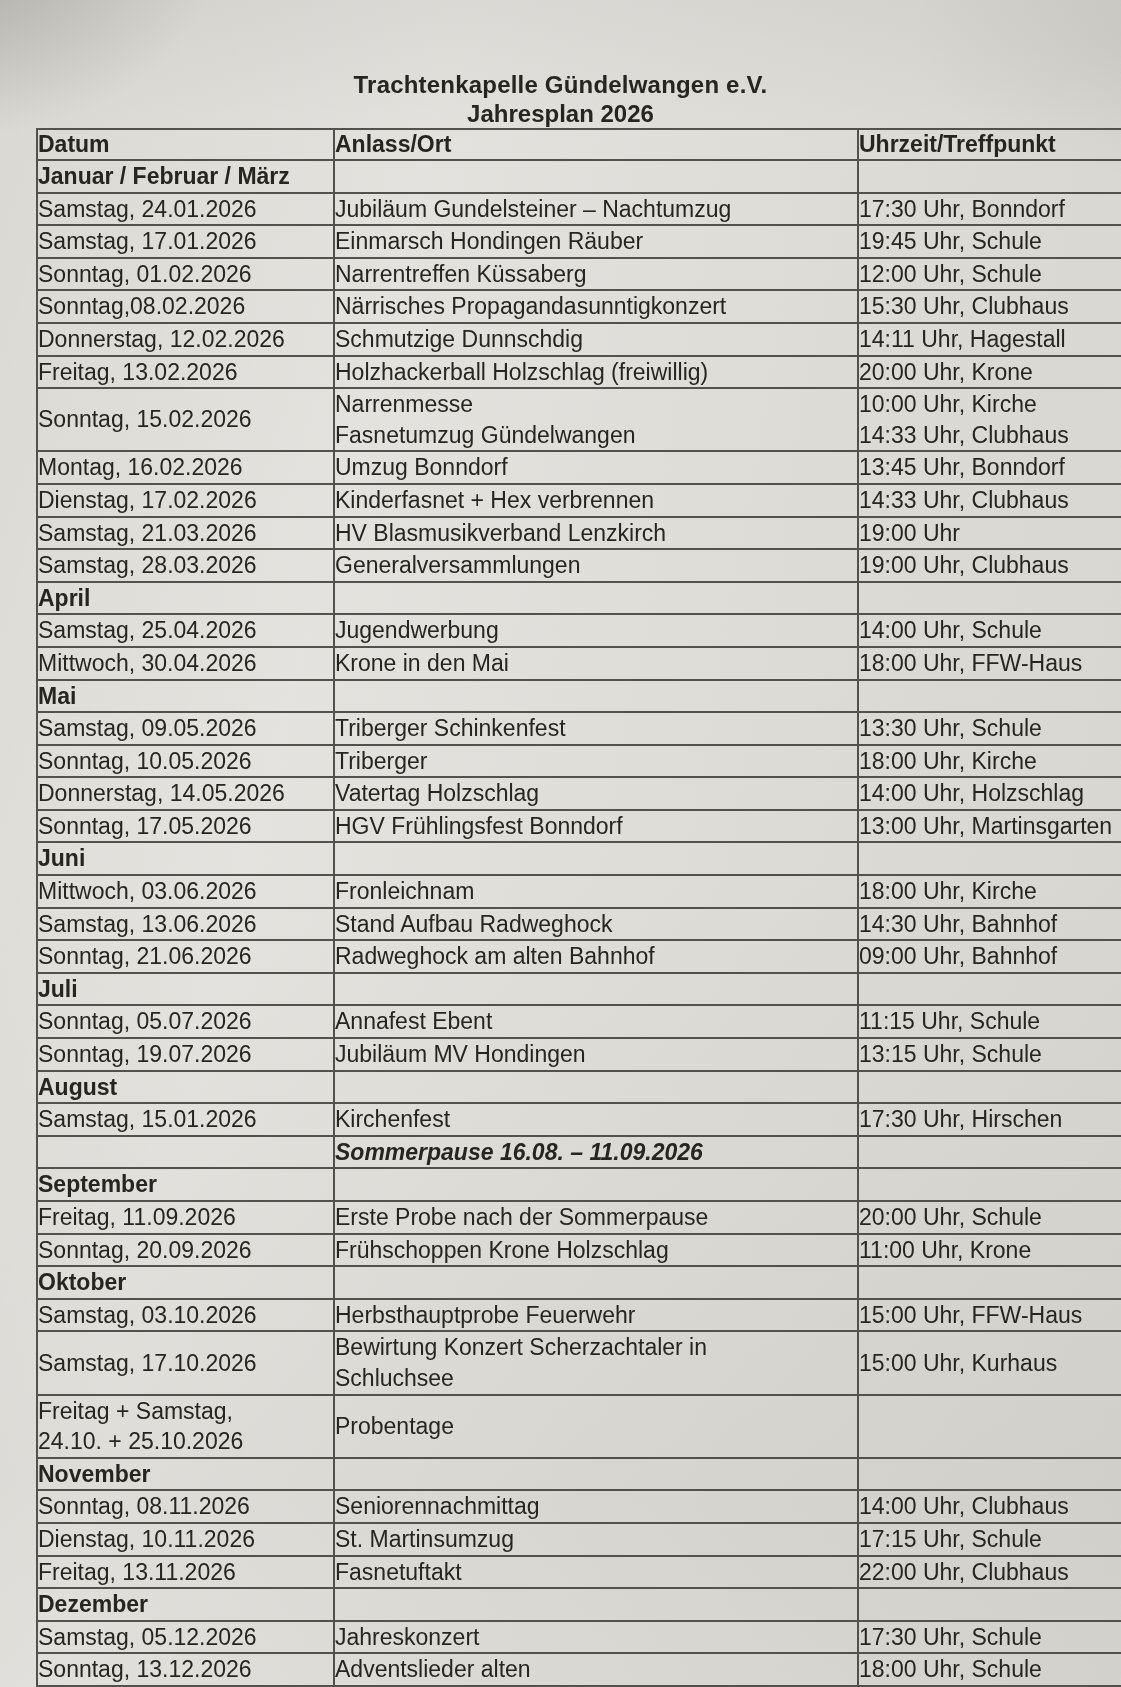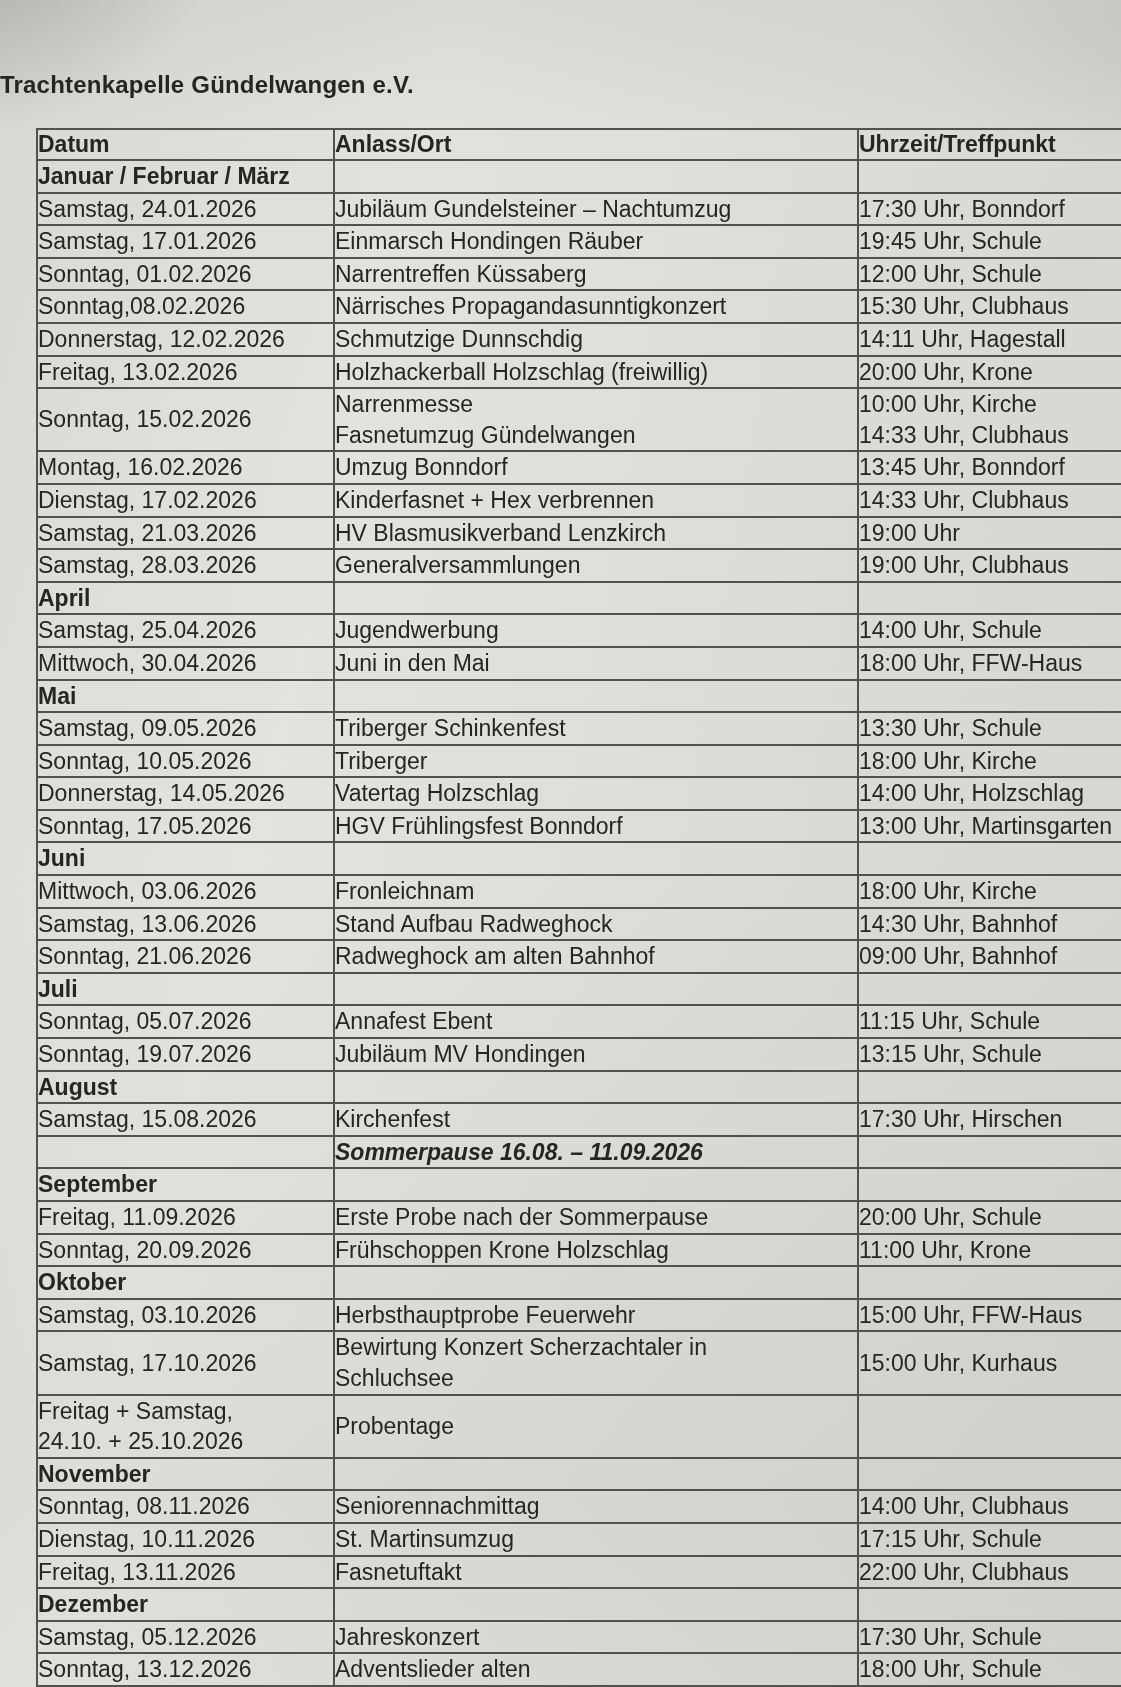--- a/index.html
+++ b/index.html
@@ -23,21 +23,21 @@
       radial-gradient(420px 300px at -4% -3%, rgba(92,90,85,0.30), rgba(92,90,85,0) 62%),
       radial-gradient(500px 260px at 108% 2%, rgba(120,118,112,0.14), rgba(120,118,112,0) 60%),
       linear-gradient(104deg, rgba(150,148,142,0.10) 0%, rgba(255,255,255,0.06) 30%, rgba(150,148,142,0.08) 64%, rgba(120,118,112,0.12) 100%),
       linear-gradient(180deg, #d9d7d2 0%, #e2e0db 8%, #e3e1dc 52%, #dddbd6 88%, #e0ded9 100%);
   }
   .titles {
     position: absolute;
     top: 70px;
     left: 0;
     width: 1121px;
-    text-align: left;
+    text-align: center;
   }
   .doc-title {
     font-size: 24px;
     font-weight: bold;
     line-height: 30px;
     letter-spacing: 0.2px;
   }
   .doc-subtitle {
     font-size: 24px;
     font-weight: bold;
@@ -83,20 +83,21 @@
     font-style: italic;
   }
 </style>
 </head>
 <body>
 
 <div class="sheet"></div>
 
 <div class="titles">
   <div class="doc-title">Trachtenkapelle Gündelwangen e.V.</div>
+  <div class="doc-subtitle">Jahresplan 2026</div>
 </div>
 
 <table class="schedule">
   <colgroup>
     <col class="c1">
       <col class="c2">
       <col class="c3">
   </colgroup>
   <thead>
     <tr>
@@ -260,21 +261,21 @@
         </td>
         <td class="uhrzeit-cell">
           <div class="line">14:00 Uhr, Schule</div>
         </td>
       </tr>
       <tr class="event">
         <td class="datum-cell">
           <div class="line">Mittwoch, 30.04.2026</div>
         </td>
         <td class="anlass-cell">
-          <div class="line">Juni in den Mai</div>
+          <div class="line">Krone in den Mai</div>
         </td>
         <td class="uhrzeit-cell">
           <div class="line">18:00 Uhr, FFW-Haus</div>
         </td>
       </tr>
       <tr class="section">
         <td class="datum-cell">
           <div class="line">Mai</div>
         </td>
         <td class="anlass-cell">
@@ -411,21 +412,21 @@
         </td>
         <td class="anlass-cell">
           <div class="line">&nbsp;</div>
         </td>
         <td class="uhrzeit-cell">
           <div class="line">&nbsp;</div>
         </td>
       </tr>
       <tr class="event">
         <td class="datum-cell">
-          <div class="line">Samstag, 15.08.2026</div>
+          <div class="line">Samstag, 15.01.2026</div>
         </td>
         <td class="anlass-cell">
           <div class="line">Kirchenfest</div>
         </td>
         <td class="uhrzeit-cell">
           <div class="line">17:30 Uhr, Hirschen</div>
         </td>
       </tr>
       <tr class="note">
         <td class="datum-cell">

